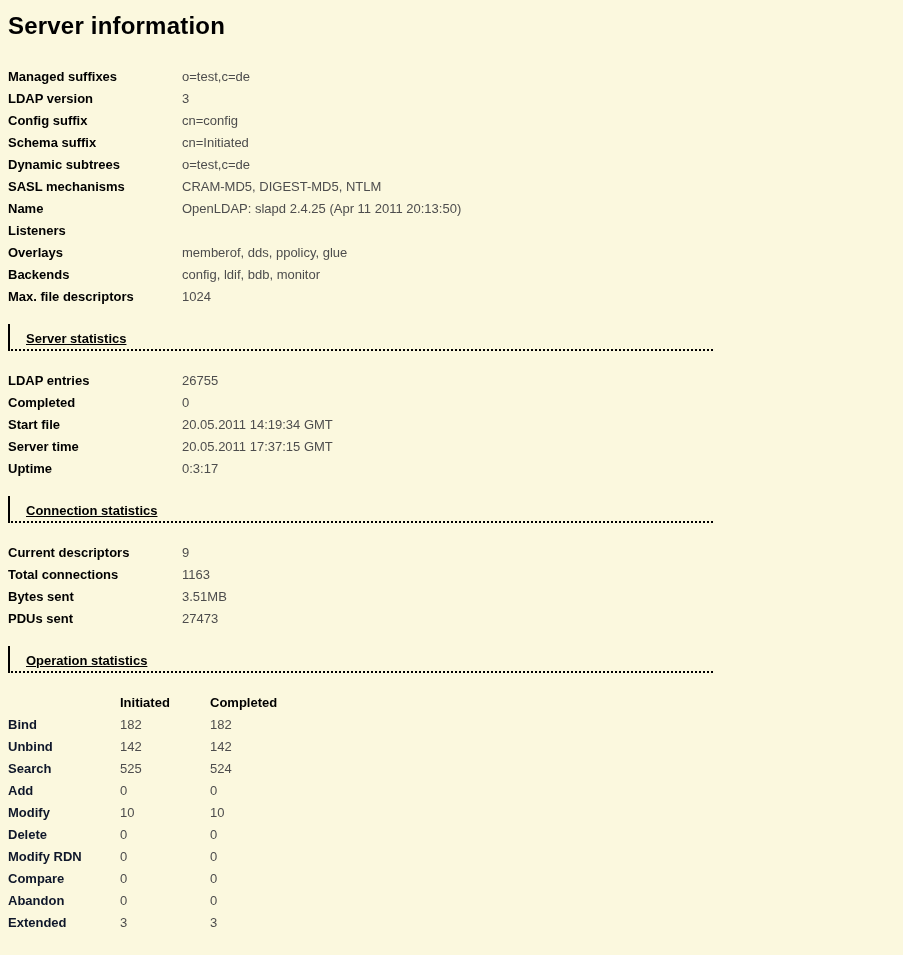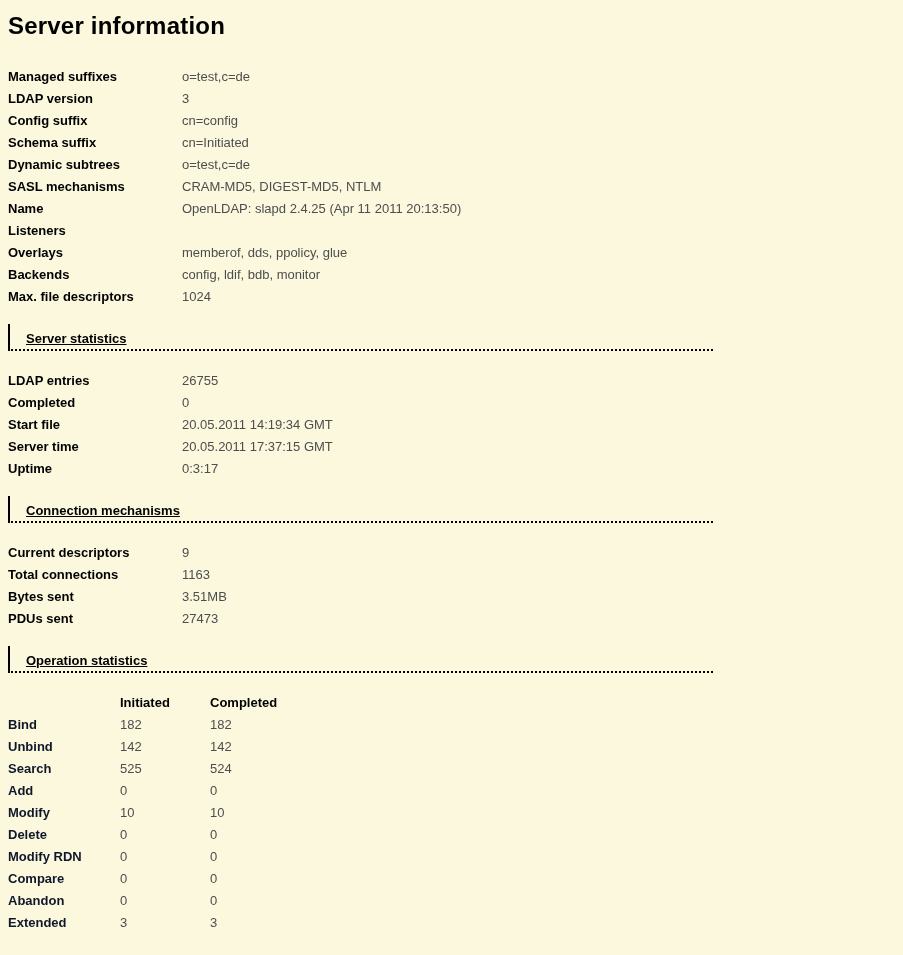--- a/index.html
+++ b/index.html
@@ -140,21 +140,21 @@
         <span class="kv-value">20.05.2011 17:37:15 GMT</span>
       </div>
       <div class="kv-row">
         <span class="kv-label">Uptime</span>
         <span class="kv-value">0:3:17</span>
       </div>
     </div>
   </div>
 
   <div class="section">
-    <div class="section-header">Connection mechanisms</div>
+    <div class="section-header">Connection statistics</div>
     <div class="kv">
       <div class="kv-row">
         <span class="kv-label">Current descriptors</span>
         <span class="kv-value">9</span>
       </div>
       <div class="kv-row">
         <span class="kv-label">Total connections</span>
         <span class="kv-value">1163</span>
       </div>
       <div class="kv-row">

